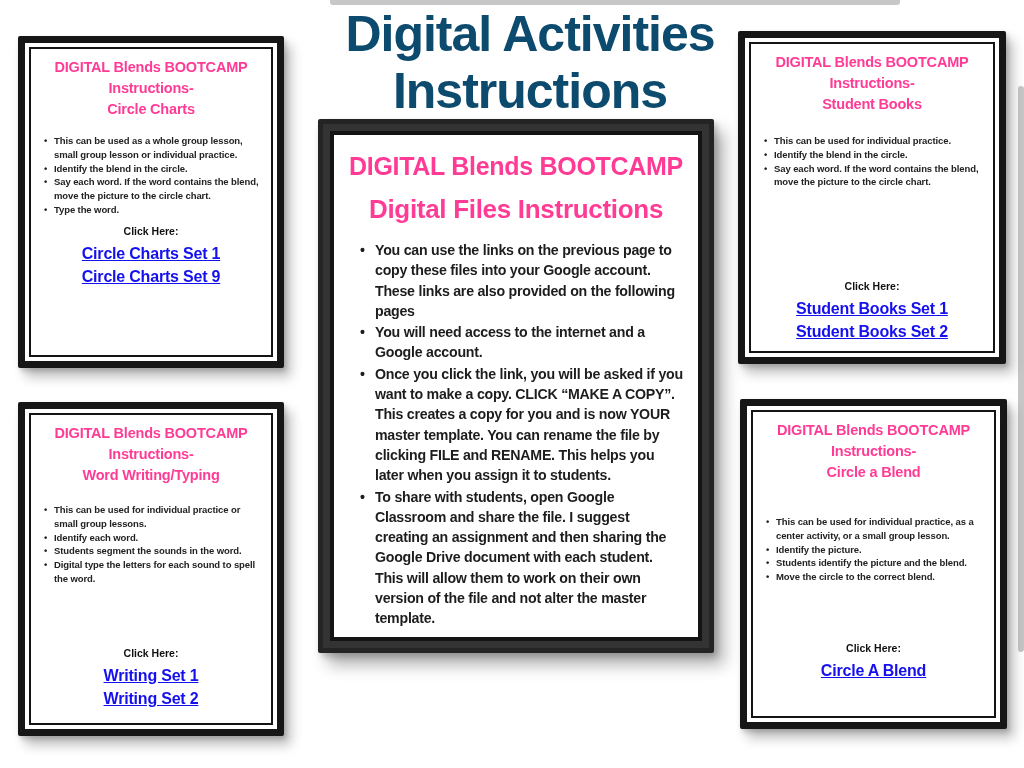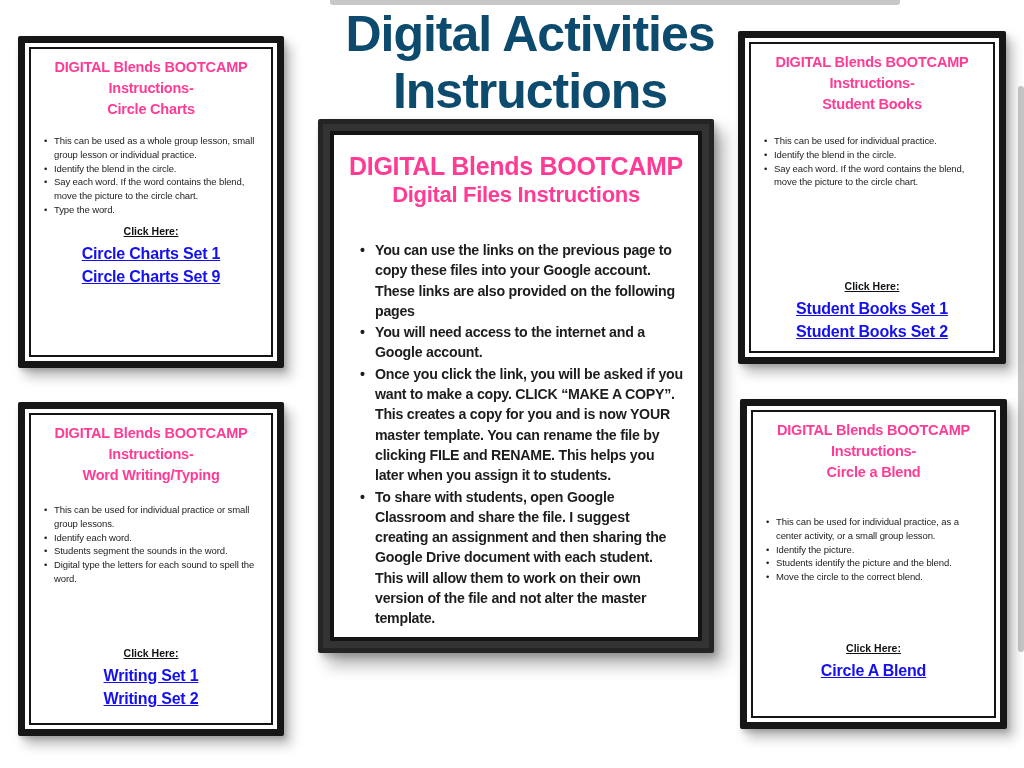--- a/index.html
+++ b/index.html
@@ -26,26 +26,26 @@
   .card-mat{position:absolute;inset:7px;background:#ffffff;}
   .card-inner{
     position:absolute;inset:11px;background:#ffffff;border:2px solid #141414;
   }
   .card-head{
     position:absolute;top:8px;left:4px;right:4px;text-align:center;
     color:#ff3b95;font-weight:800;font-size:14.5px;line-height:1.45;letter-spacing:-0.2px;
   }
   .card-bullets{
     position:absolute;left:13px;right:7px;margin:0;padding:0;list-style:none;
-    color:#222;font-size:9.5px;font-weight:400;line-height:1.45;letter-spacing:-0.1px;
+    color:#222;font-size:9.5px;font-weight:700;line-height:1.45;letter-spacing:-0.1px;
   }
   .card-bullets li{position:relative;padding-left:10px;}
   .card-bullets li::before{content:"\2022";position:absolute;left:0;top:0;}
   .click-block{position:absolute;left:0;right:0;text-align:center;}
-  .click-label{color:#111;font-weight:800;font-size:10.5px;margin-bottom:5px;text-decoration:underline;}
+  .click-label{color:#111;font-weight:800;font-size:10.5px;margin-bottom:5px;}
   .card-link{
     display:block;color:#1410ee;font-weight:800;font-size:16px;line-height:1.45;
     text-decoration:underline;letter-spacing:-0.2px;cursor:pointer;
   }
 
   
   #card-tl{left:18px;top:36px;width:266px;height:332px;}
   #card-tr{left:738px;top:31px;width:268px;height:333px;}
   #card-bl{left:18px;top:402px;width:266px;height:334px;}
   #card-br{left:740px;top:399px;width:267px;height:330px;}
@@ -60,21 +60,21 @@
     position:absolute;left:318px;top:119px;width:396px;height:534px;
     background:#242424;border-radius:2px;box-sizing:border-box;padding:5px;
     box-shadow:10px 12px 16px rgba(0,0,0,.30), 3px 4px 6px rgba(0,0,0,.2);
   }
   .center-mid{position:absolute;inset:5px;background:#333333;}
   .center-in{
     position:absolute;inset:12px;background:#ffffff;border:4px solid #141414;
   }
   .center-head{position:absolute;top:16px;left:4px;right:4px;text-align:center;color:#ff3b95;letter-spacing:-0.3px;}
   .center-head .l1{font-weight:800;font-size:25px;line-height:1.2;}
-  .center-head .l2{font-weight:800;font-size:22px;line-height:1.3;}
+  .center-head .l2{font-weight:800;font-size:26px;line-height:1.3;margin-top:12px;}
   .center-bullets{
     position:absolute;top:105px;left:26px;right:14px;margin:0;padding:0;list-style:none;
     color:#1d1d1d;font-size:14.2px;font-weight:600;line-height:1.43;letter-spacing:-0.25px;
   }
   .center-bullets li{position:relative;padding-left:15px;margin-bottom:1px;}
   .center-bullets li::before{content:"\2022";position:absolute;left:0;top:0;}
 </style>
 </head>
 <body>
 

